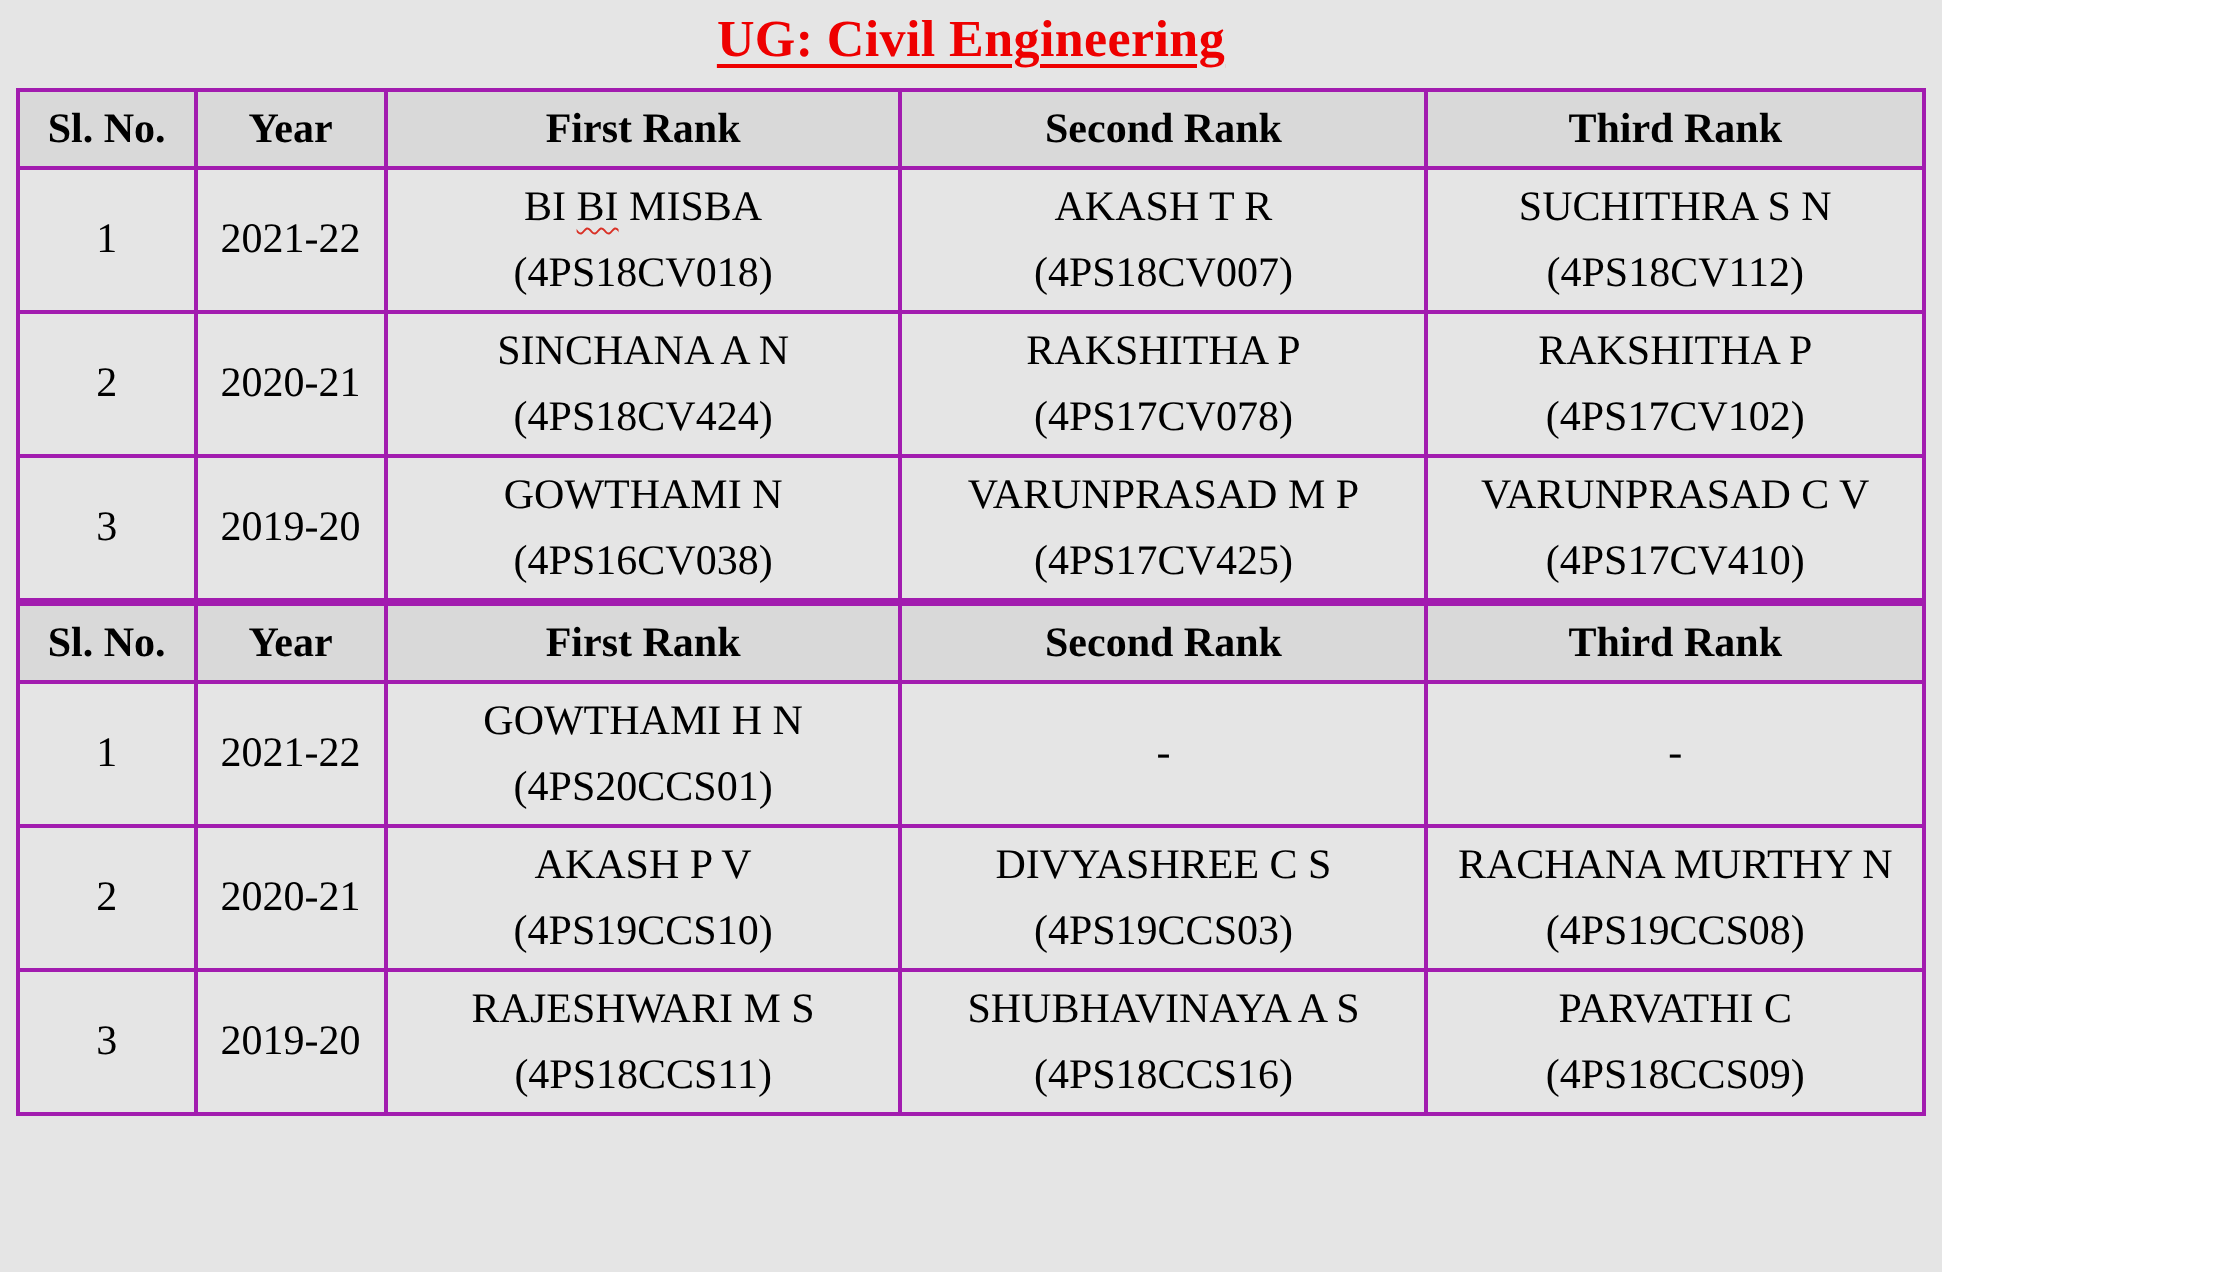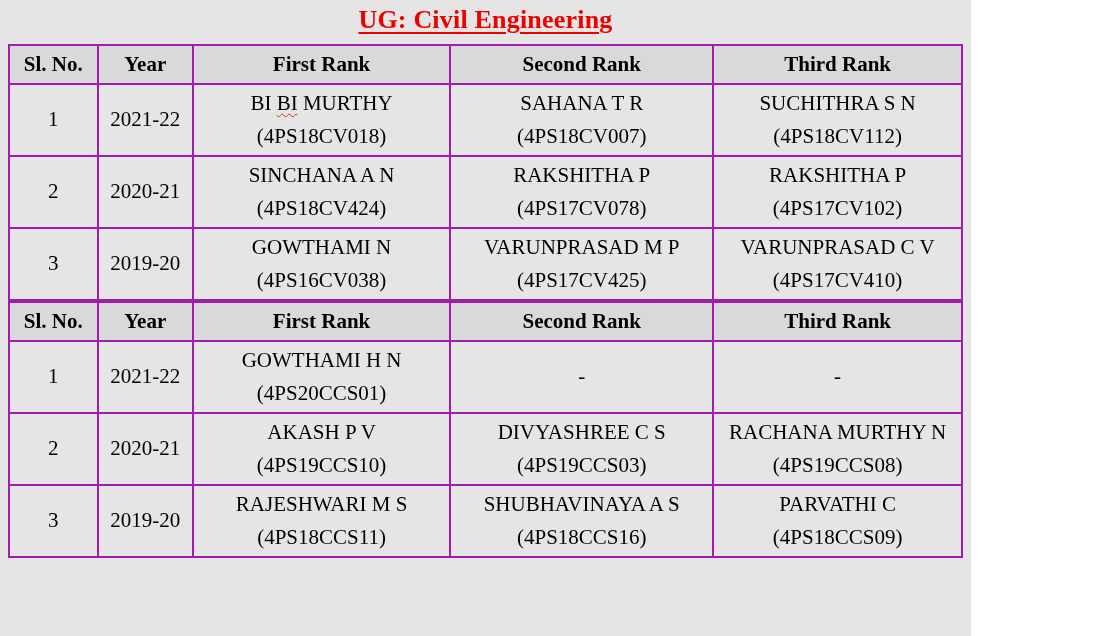--- a/index.html
+++ b/index.html
@@ -62,25 +62,25 @@
         <th>First Rank</th>
         <th>Second Rank</th>
         <th>Third Rank</th>
       </tr>
     </thead>
     <tbody>
       <tr>
         <td>1</td>
         <td>2021-22</td>
         <td>
-          <div class="rank-name"><span>BI </span><span class="squiggle">BI</span><span> MURTHY</span></div>
+          <div class="rank-name"><span>BI </span><span class="squiggle">BI</span><span> MISBA</span></div>
           <div class="rank-usn">(4PS18CV018)</div>
         </td>
         <td>
-          <div class="rank-name">SAHANA T R</div>
+          <div class="rank-name">AKASH T R</div>
           <div class="rank-usn">(4PS18CV007)</div>
         </td>
         <td>
           <div class="rank-name">SUCHITHRA S N</div>
           <div class="rank-usn">(4PS18CV112)</div>
         </td>
       </tr>
       <tr>
         <td>2</td>
         <td>2020-21</td>

